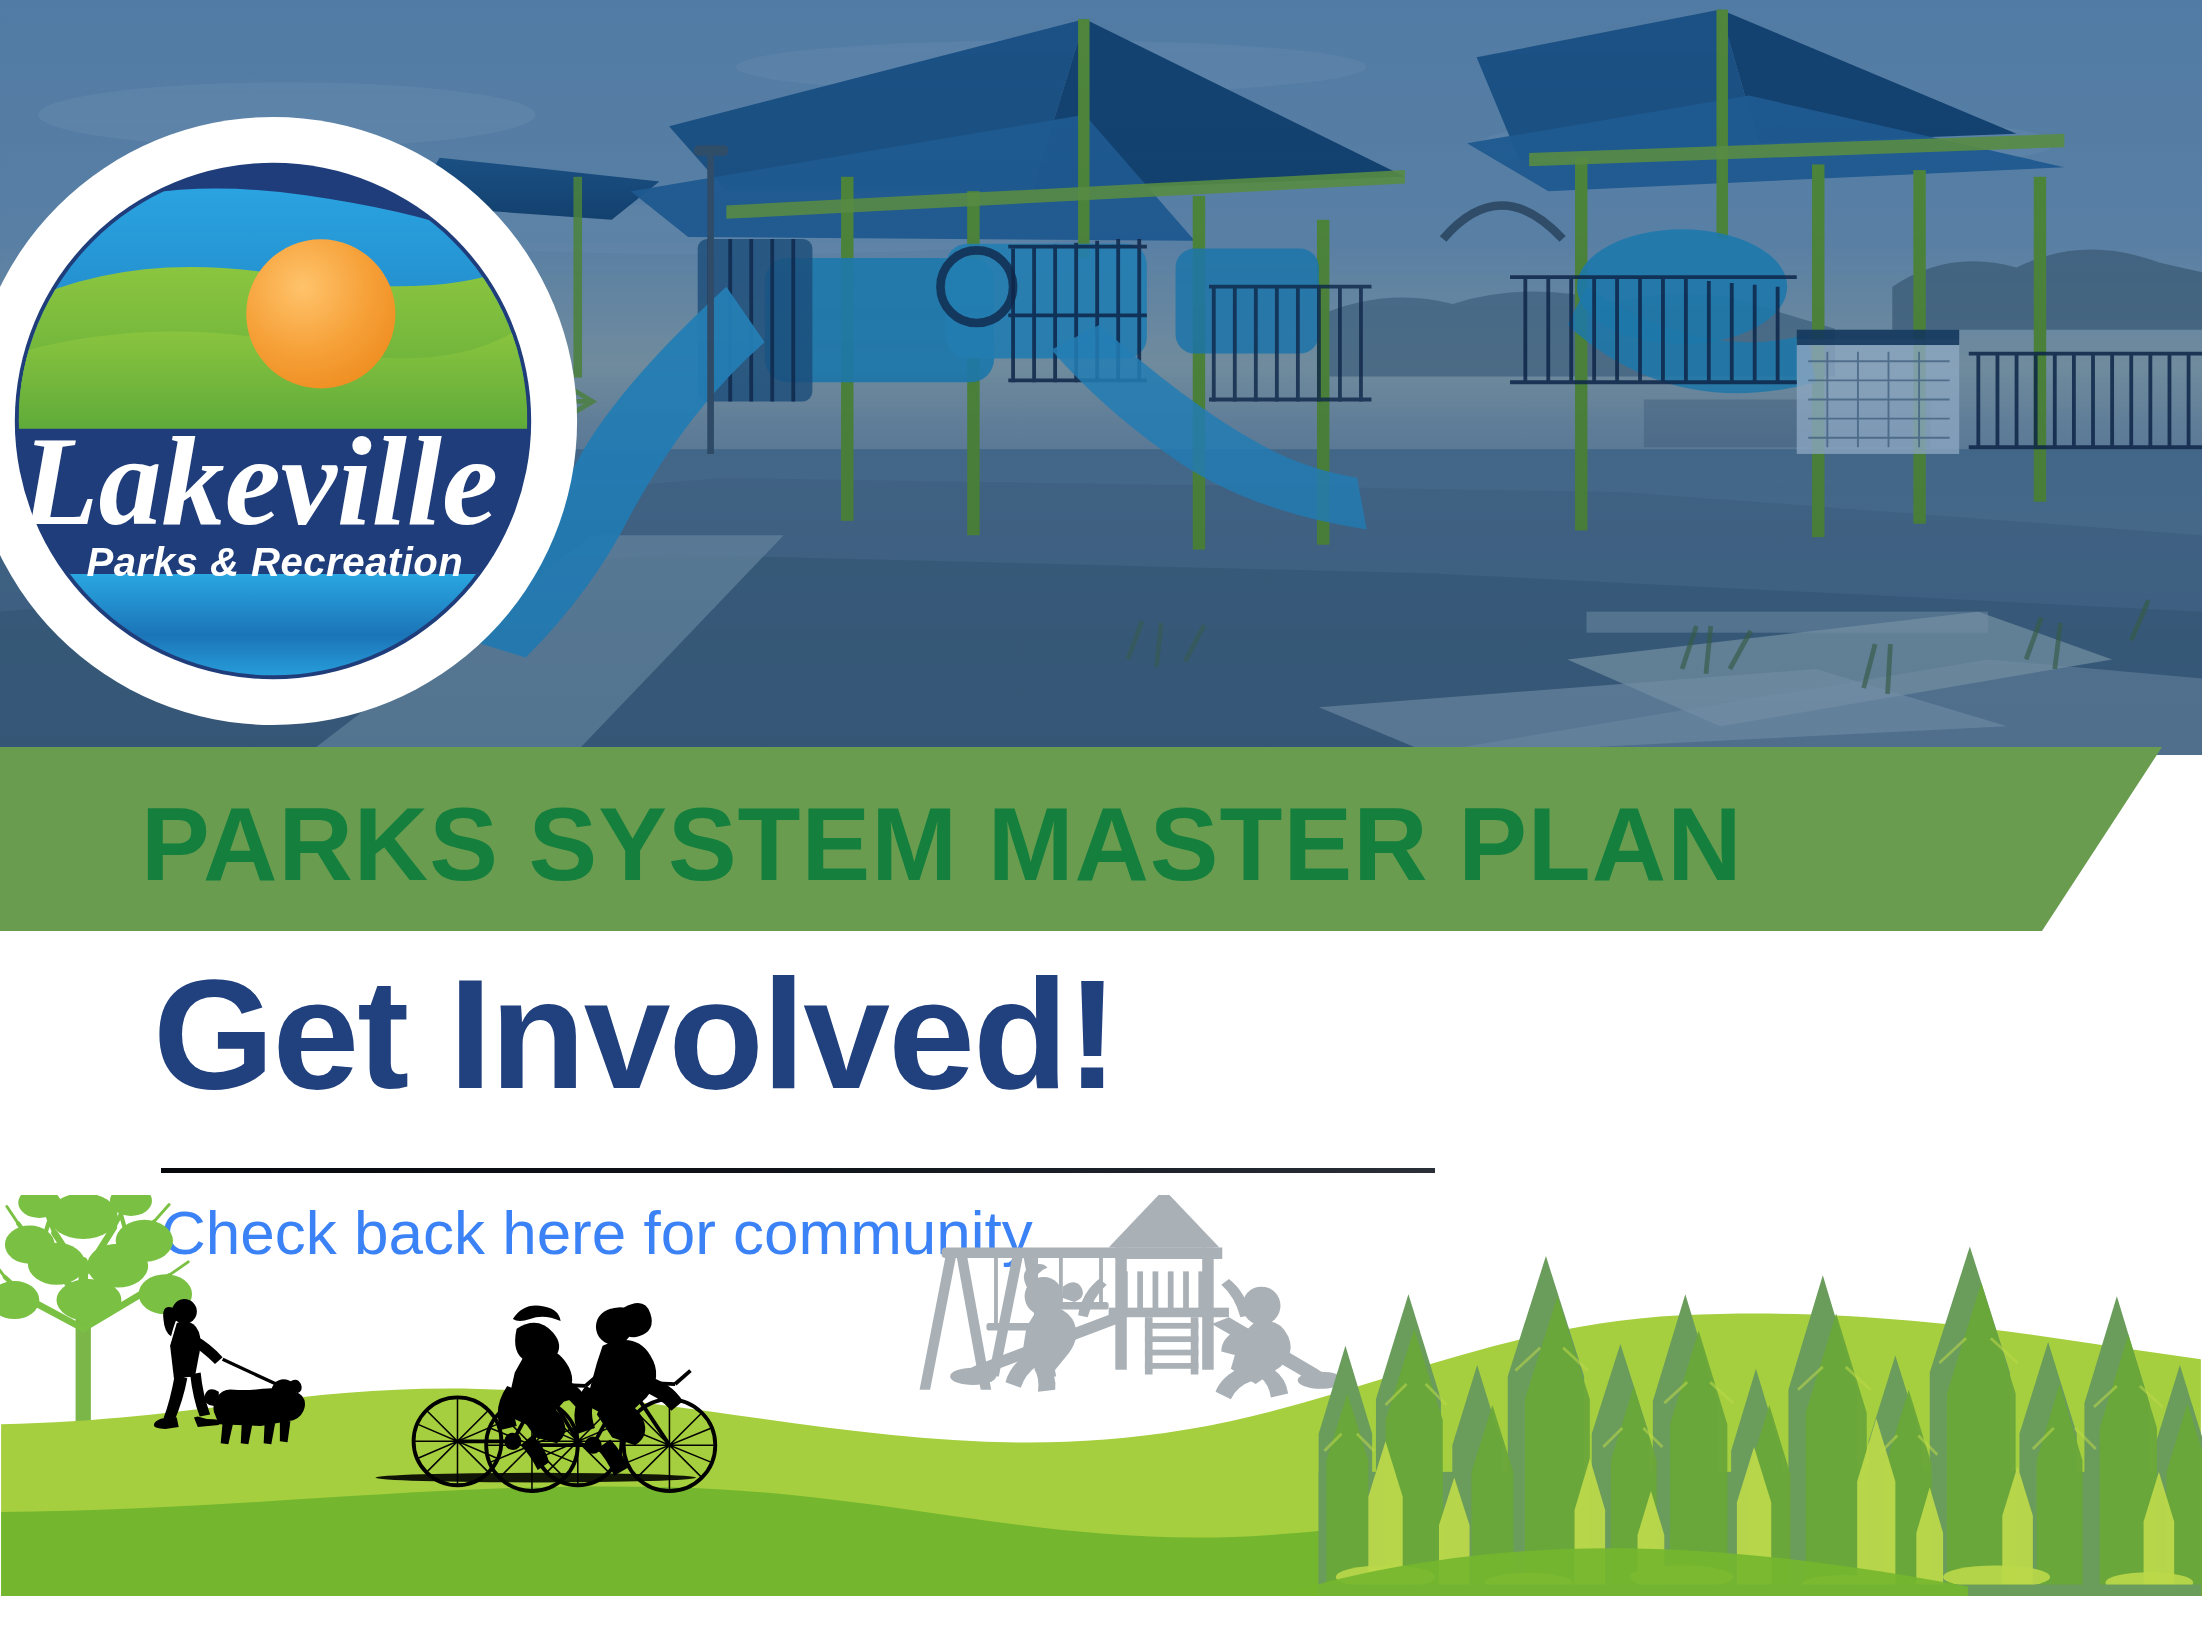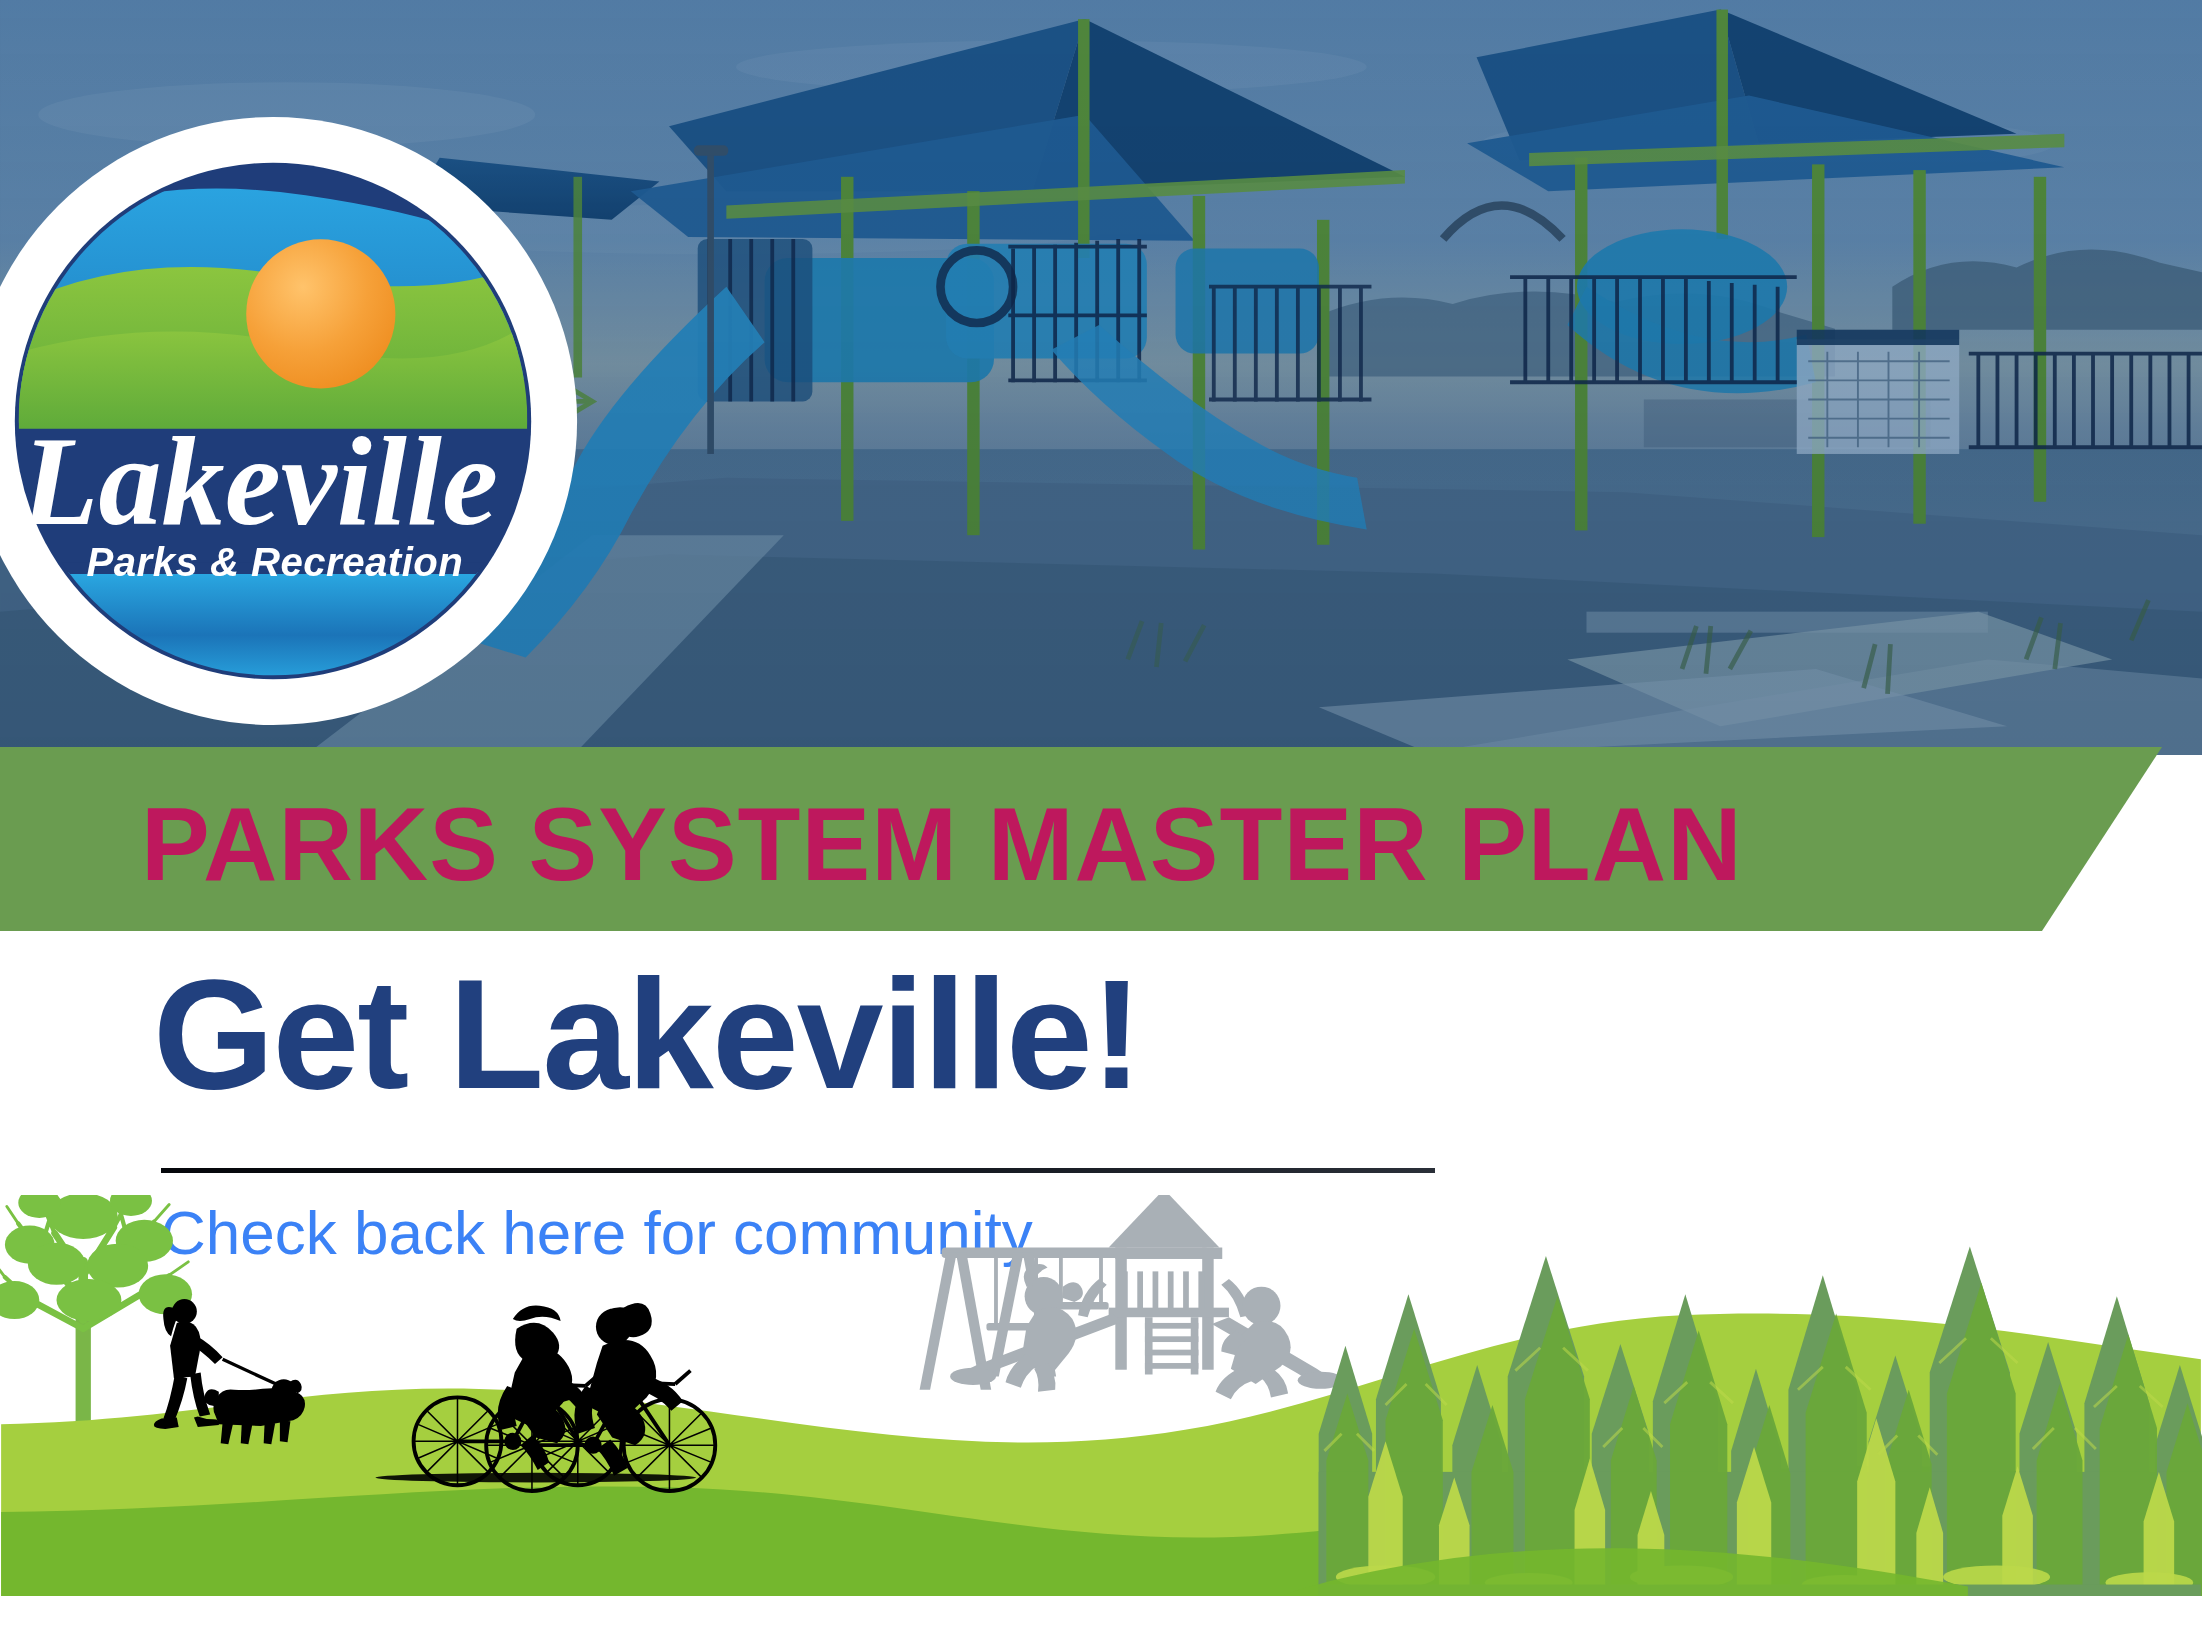--- a/index.html
+++ b/index.html
@@ -13,21 +13,21 @@
 
   
   .logo-wrap{position:absolute;left:-33px;top:113px;width:612px;height:616px;}
   .logo-wrap svg{display:block;}
 
   
   .banner{position:absolute;left:0;top:747px;width:2202px;height:184px;}
   .banner .shape{position:absolute;inset:0;background:#6a9c50;
      clip-path:polygon(0 0, 2162px 0, 2042px 184px, 0 184px);}
   .banner .title{position:absolute;left:141px;top:5.7px;height:184px;display:flex;align-items:center;
-     color:#be185d;font-size:103px;font-weight:700;letter-spacing:1px;line-height:1;
+     color:#15803d;font-size:103px;font-weight:700;letter-spacing:1px;line-height:1;
      font-family:"Liberation Sans",sans-serif;white-space:nowrap;}
 
   
   .headline{position:absolute;left:153px;top:956px;color:#21407e;font-size:156px;font-weight:700;
      line-height:1;letter-spacing:-1.9px;font-family:"Liberation Sans",sans-serif;white-space:nowrap;}
   .rule{position:absolute;left:161px;top:1168px;width:1274px;height:4.8px;
      background:linear-gradient(90deg,#05070b 0%,#11151c 55%,#2a2f38 100%);}
   .subhead{position:absolute;left:161px;top:1198px;width:1147px;color:#3b82f6;font-size:62px;
      line-height:1.12;font-weight:400;font-family:"Liberation Sans",sans-serif;}
 
@@ -220,21 +220,21 @@
       <text x="306" y="430" text-anchor="middle" font-family="Liberation Serif, serif" font-style="italic" font-weight="700" font-size="132" fill="#ffffff">Lakeville</text>
       <text x="322" y="484" text-anchor="middle" font-family="Liberation Sans, sans-serif" font-style="italic" font-weight="700" font-size="42" fill="#ffffff" letter-spacing="0.5">Parks &amp; Recreation</text>
     </svg>
   </div>
 
   <div class="banner">
     <div class="shape"></div>
     <div class="title">PARKS SYSTEM MASTER PLAN</div>
   </div>
 
-  <div class="headline">Get Lakeville!</div>
+  <div class="headline">Get Involved!</div>
   <div class="rule"></div>
   <div class="subhead">
     <div>Check back here for community</div>
   </div>
 
   <div class="scene">
     <svg width="2202" height="401" viewBox="0 0 2304 420">
       <defs>
         <linearGradient id="fback" x1="0" y1="0" x2="0" y2="1">
           <stop offset="0%" stop-color="#7fc247"></stop>

